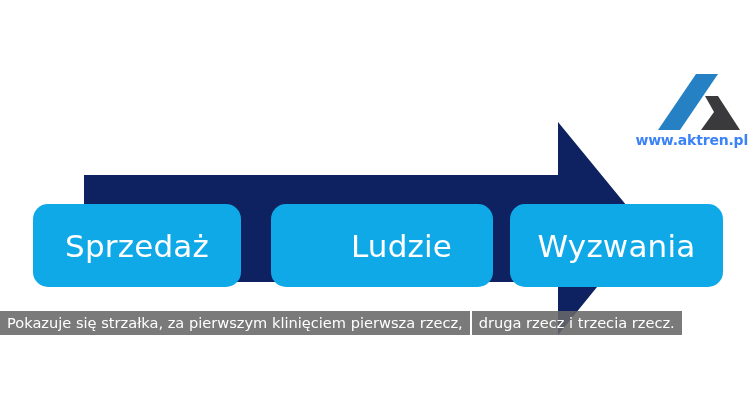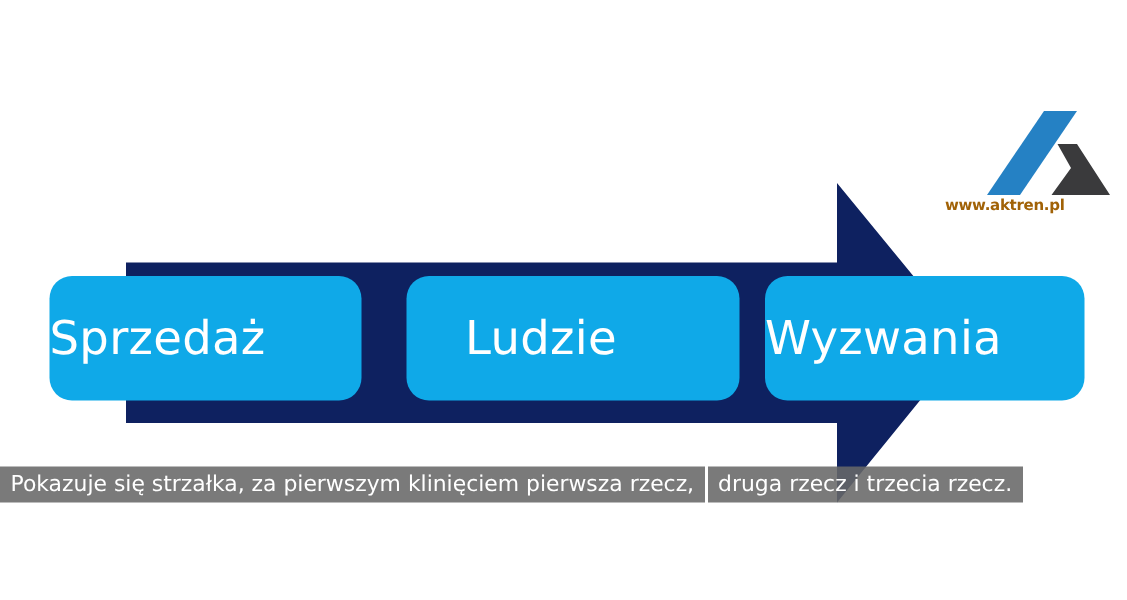--- a/index.html
+++ b/index.html
@@ -21,33 +21,33 @@
     color:#141414;
     white-space:nowrap;
     -webkit-font-smoothing:antialiased;
   }
 
   
   .logo{position:absolute;left:630px;top:74px;width:118px;height:92px;}
   .logo-mark{position:absolute;left:28px;top:0;width:82px;height:56px;}
   .logo-url{
     position:absolute;left:0;top:58px;width:118px;
-    text-align:left;
-    font-size:10px;font-weight:bold;color:#a16207;
+    text-align:right;
+    font-size:14px;font-weight:bold;color:#3b82f6;
     letter-spacing:-0.2px;white-space:nowrap;
   }
 
   
   .arrow{position:absolute;left:0;top:0;width:751px;height:400px;pointer-events:none;}
 
   
   .box{
-    position:absolute;top:184px;height:83px;
+    position:absolute;top:204px;height:83px;
     background:#0fa9e8;border-radius:15px;
-    display:flex;align-items:center;justify-content:flex-start;
+    display:flex;align-items:center;justify-content:center;
   }
   .box-label{
     color:#ffffff;
     font-size:31px;line-height:34px;font-weight:400;
     letter-spacing:0.2px;white-space:nowrap;
     -webkit-font-smoothing:antialiased;
   }
   #box-0{left:33px;width:208px;}
   #box-1{left:271px;width:183px;padding-left:39px;}
   #box-2{left:510px;width:213px;}

